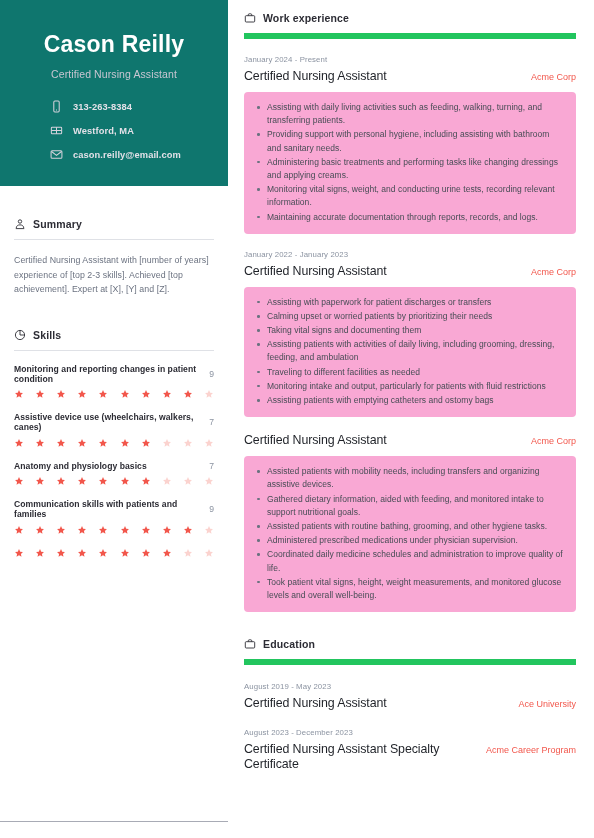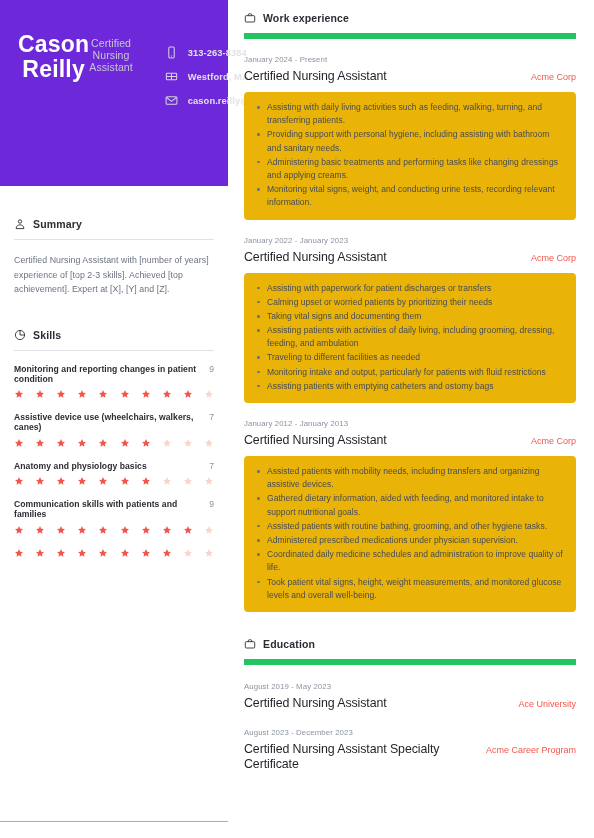--- a/index.html
+++ b/index.html
@@ -19,25 +19,25 @@
   }
 
   
   .sidebar {
     position: absolute;
     left: 0; top: 0;
     width: 228px;
     height: 838px;
   }
   .sidebar-header {
-    background: #6d28d9;
+    background: #0f766e;
     height: 186px;
     padding: 26px 18px 0 18px;
     display: flex;
-    flex-direction: row;
+    flex-direction: column;
   }
   .name {
     color: #ffffff;
     font-size: 23px;
     font-weight: bold;
     letter-spacing: .2px;
     text-align: center;
     line-height: 1.1;
     margin-top: 6px;
   }
@@ -98,21 +98,21 @@
     color: #6b7280;
     letter-spacing: .05px;
   }
 
   .skills-list { margin-top: 13px; }
   .skill {
     margin-bottom: 13px;
   }
   .skill-top {
     display: flex;
-    align-items: flex-start;
+    align-items: center;
     justify-content: space-between;
     gap: 4px;
   }
   .skill-name {
     font-size: 8.6px;
     font-weight: bold;
     color: #2c2c34;
     letter-spacing: .05px;
     line-height: 1.2;
   }
@@ -184,21 +184,21 @@
   .entry-org {
     font-size: 9px;
     color: #f2574c;
     flex: 0 0 auto;
     text-align: right;
     white-space: nowrap;
     padding-top: 3px;
   }
   .bullet-box {
     margin-top: 8px;
-    background: #eab308;
+    background: #f9a8d4;
     border-radius: 4px;
     padding: 9px 12px 9px 10px;
   }
   .bullet-box ul { list-style: none; }
   .bullet-box li {
     position: relative;
     padding-left: 13px;
     font-size: 8.5px;
     line-height: 1.55;
     color: #474c55;
@@ -505,20 +505,21 @@
             <div class="entry-row">
               <div class="entry-title">Certified Nursing Assistant</div>
               <div class="entry-org">Acme Corp</div>
             </div>
             <div class="bullet-box">
               <ul>
                 <li>Assisting with daily living activities such as feeding, walking, turning, and transferring patients.</li>
                 <li>Providing support with personal hygiene, including assisting with bathroom and sanitary needs.</li>
                 <li>Administering basic treatments and performing tasks like changing dressings and applying creams.</li>
                 <li>Monitoring vital signs, weight, and conducting urine tests, recording relevant information.</li>
+                <li>Maintaining accurate documentation through reports, records, and logs.</li>
               </ul>
             </div>
           </div>
           <div class="entry">
             <div class="entry-date">January 2022 - January 2023</div>
             <div class="entry-row">
               <div class="entry-title">Certified Nursing Assistant</div>
               <div class="entry-org">Acme Corp</div>
             </div>
             <div class="bullet-box">
@@ -527,21 +528,20 @@
                 <li>Calming upset or worried patients by prioritizing their needs</li>
                 <li>Taking vital signs and documenting them</li>
                 <li>Assisting patients with activities of daily living, including grooming, dressing, feeding, and ambulation</li>
                 <li>Traveling to different facilities as needed</li>
                 <li>Monitoring intake and output, particularly for patients with fluid restrictions</li>
                 <li>Assisting patients with emptying catheters and ostomy bags</li>
               </ul>
             </div>
           </div>
           <div class="entry">
-            <div class="entry-date">January 2012 - January 2013</div>
             <div class="entry-row">
               <div class="entry-title">Certified Nursing Assistant</div>
               <div class="entry-org">Acme Corp</div>
             </div>
             <div class="bullet-box">
               <ul>
                 <li>Assisted patients with mobility needs, including transfers and organizing assistive devices.</li>
                 <li>Gathered dietary information, aided with feeding, and monitored intake to support nutritional goals.</li>
                 <li>Assisted patients with routine bathing, grooming, and other hygiene tasks.</li>
                 <li>Administered prescribed medications under physician supervision.</li>

